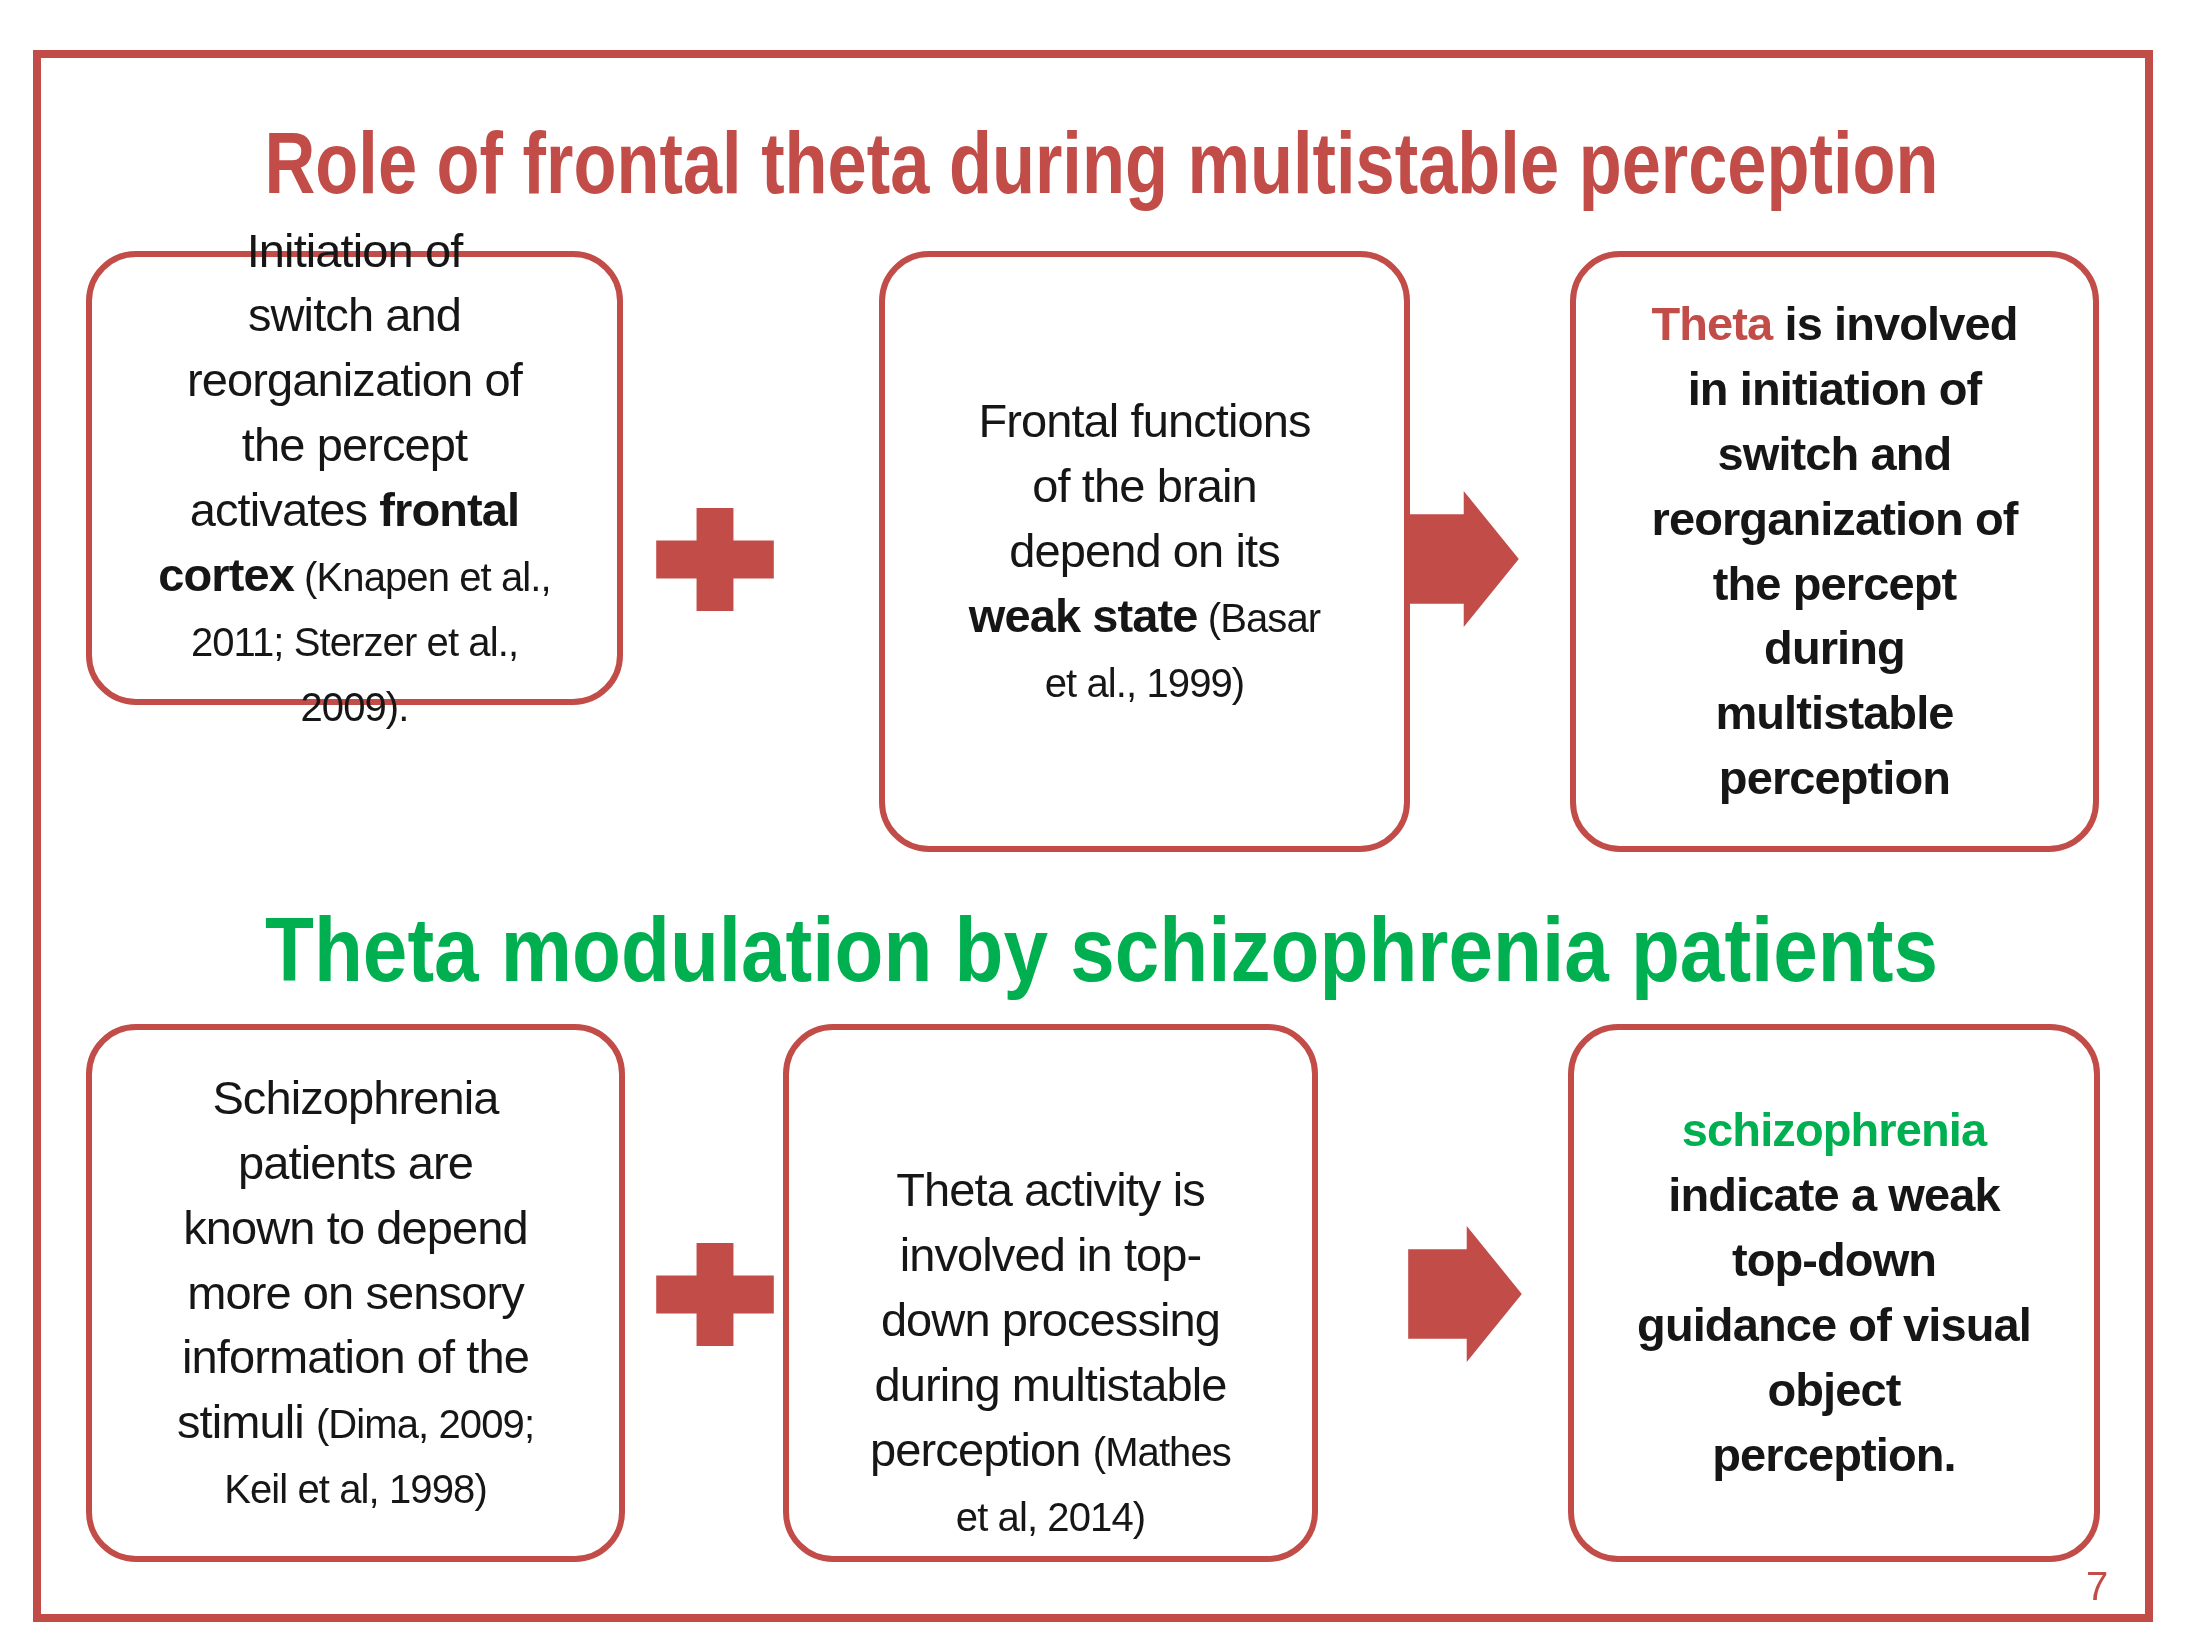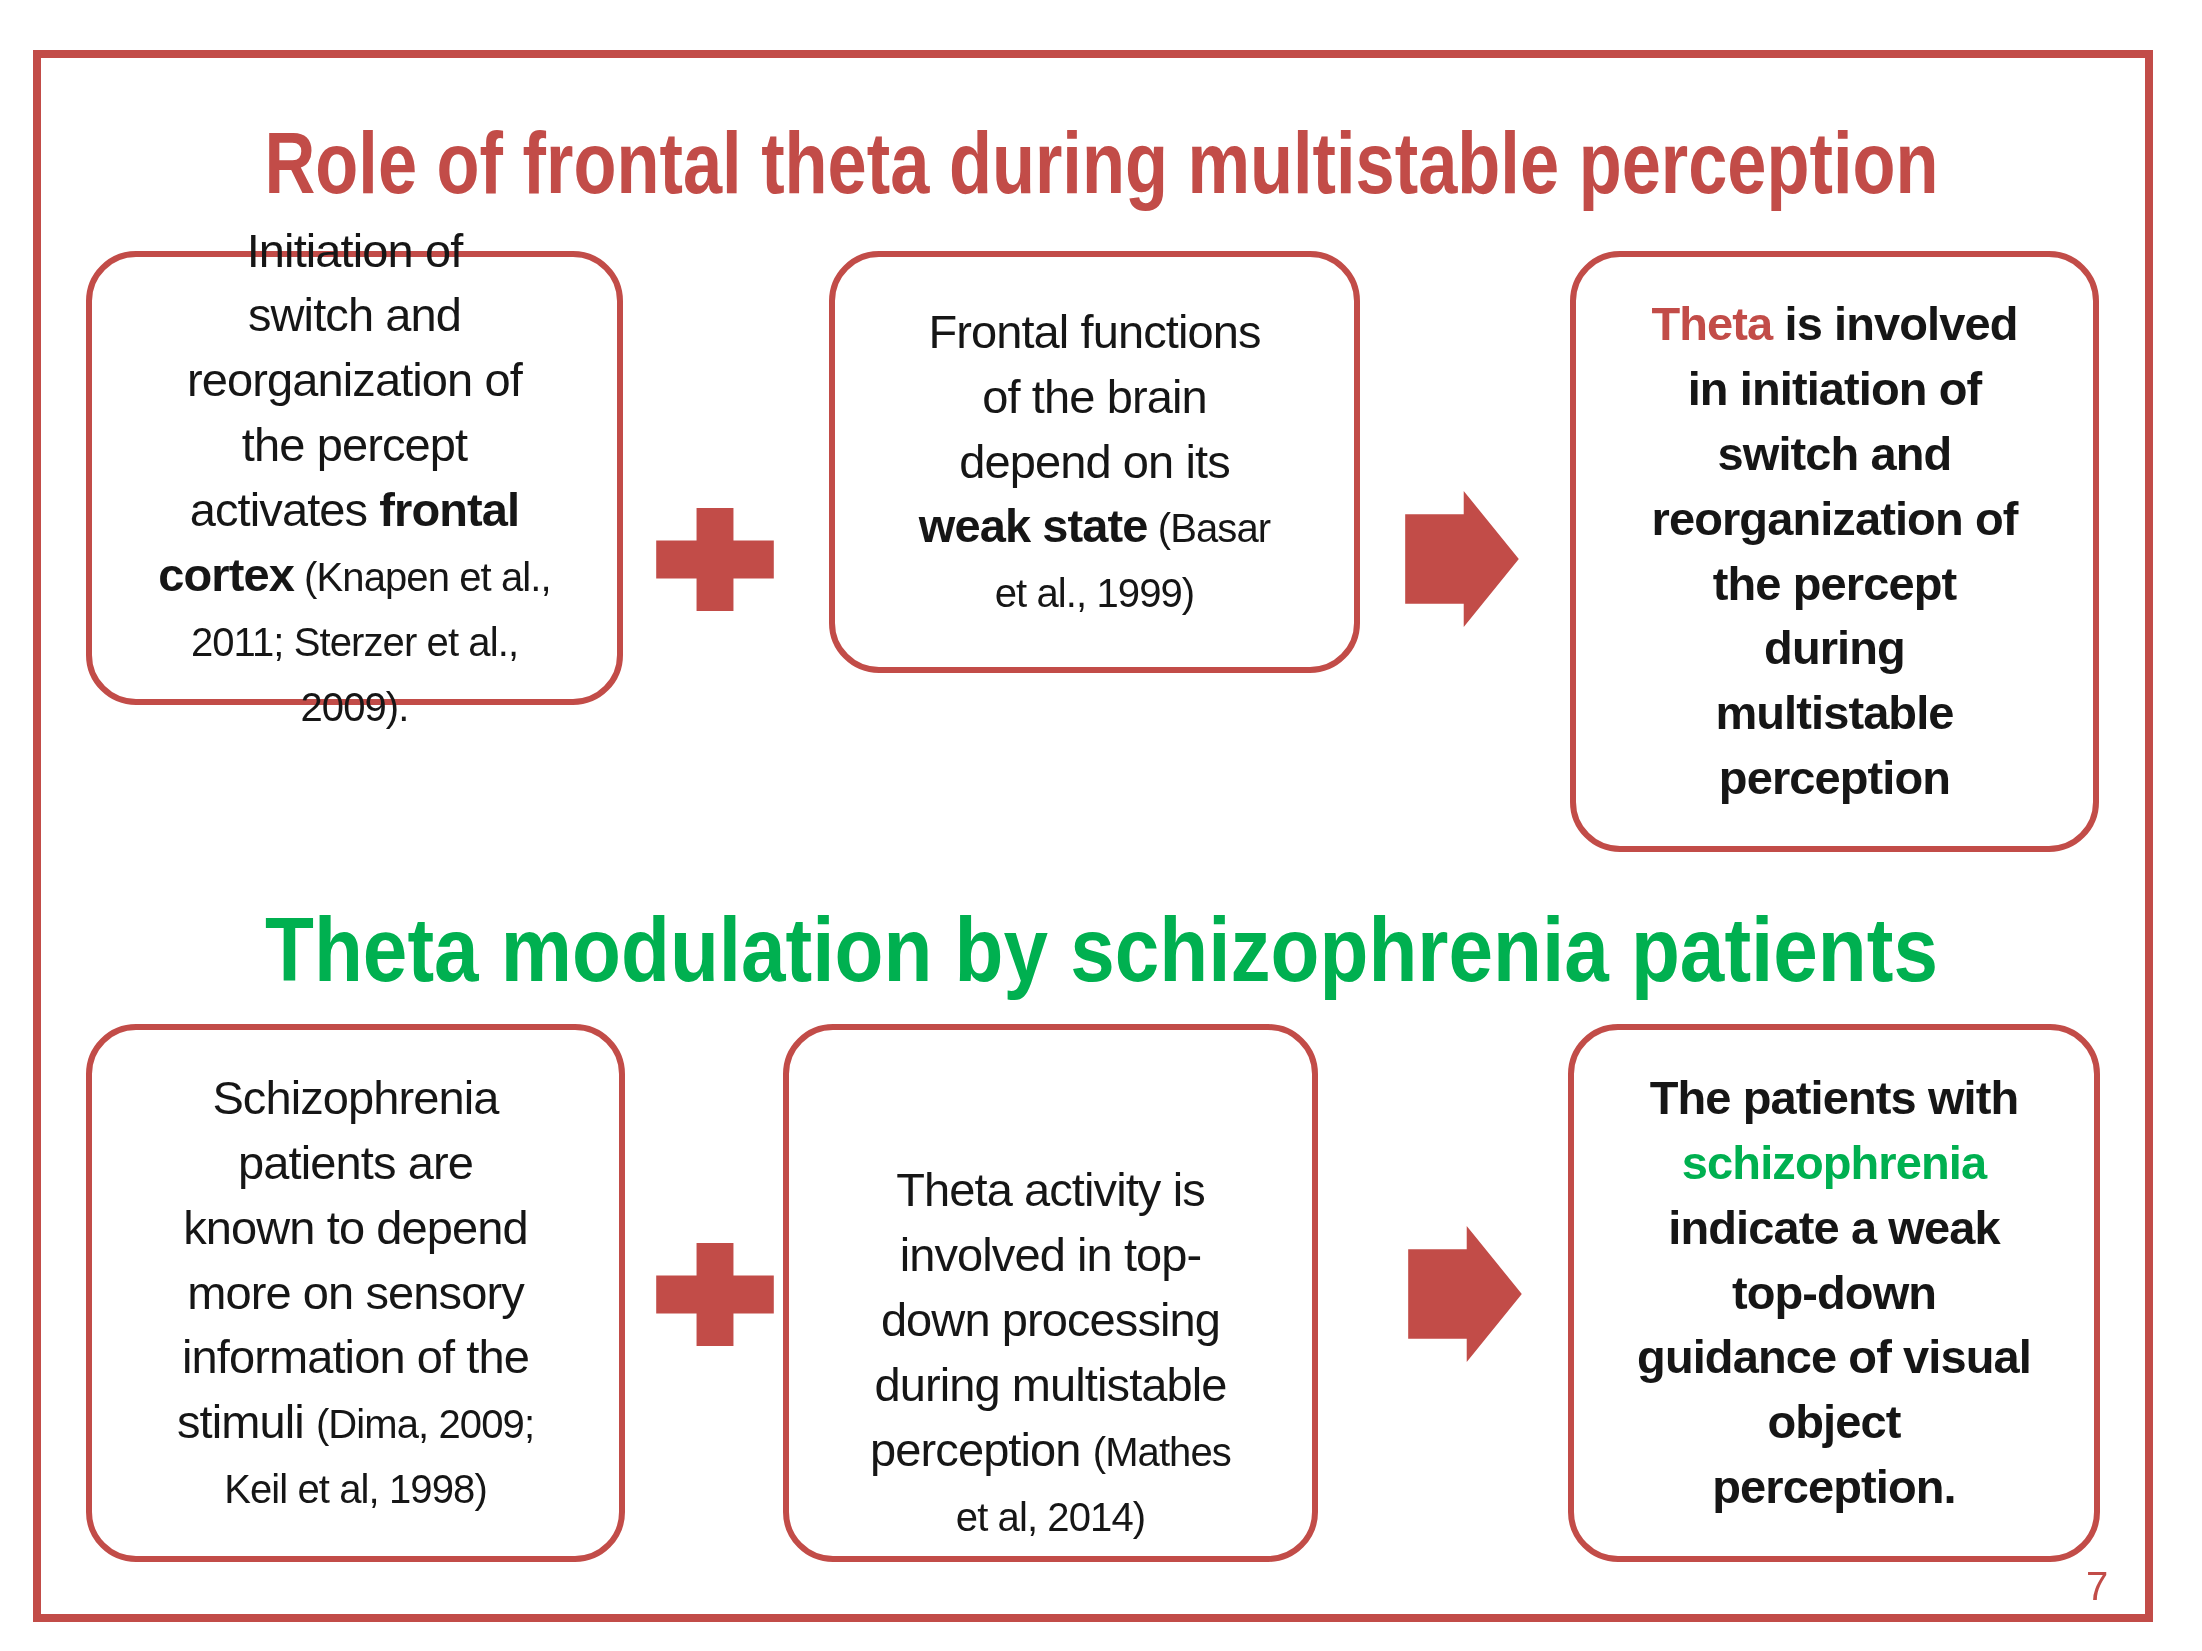--- a/index.html
+++ b/index.html
@@ -34,21 +34,21 @@
     white-space:pre-line;text-align:center;font-size:47px;line-height:1.38;
     letter-spacing:-0.9px;color:var(--ink);
   }
   .box-bold .box-text{font-weight:700;}
   .seg-bold{font-weight:700;}
   .seg-small{font-size:40px;}
   .seg-red{color:var(--red);}
   .seg-green{color:var(--green);}
   
   .box-a{left:86px;top:251px;width:537px;height:454px;}
-  .box-b{left:829px;top:251px;width:531px;height:422px;}
+  .box-b{left:879px;top:251px;width:531px;height:601px;}
   .box-c{left:1570px;top:251px;width:529px;height:601px;}
   
   .box-d{left:86px;top:1024px;width:539px;height:538px;}
   .box-e{left:783px;top:1024px;width:535px;height:538px;align-items:flex-end;}
   .box-f{left:1568px;top:1024px;width:532px;height:538px;}
   .icon{position:absolute;color:var(--red);}
   .plus-1{left:656px;top:508px;width:118px;height:103px;}
   .plus-2{left:656px;top:1243px;width:118px;height:103px;}
   .arrow-1{left:1405px;top:491px;width:114px;height:136px;}
   .arrow-2{left:1408px;top:1226px;width:114px;height:136px;}
@@ -127,22 +127,21 @@
 during multistable
 perception </span><span class="seg-small">(Mathes
 et al, 2014)</span></div>
   </div>
 
   <svg class="icon arrow-2" viewBox="0 0 132 158" aria-hidden="true">
     <path d="M0 27 L68 27 L68 0 L132 79 L68 158 L68 131 L0 131 Z" fill="currentColor"></path>
   </svg>
 
   <div class="box box-f box-bold">
-    <div class="box-text"><span class="seg-bold">The patients with
-</span><span class="seg-bold seg-green">schizophrenia</span><span class="seg-bold">
+    <div class="box-text"><span class="seg-bold seg-green">schizophrenia</span><span class="seg-bold">
 indicate a weak
 top-down
 guidance of visual
 object
 perception.</span></div>
   </div>
 
   <div class="page-number">7</div>
 
 </div>

